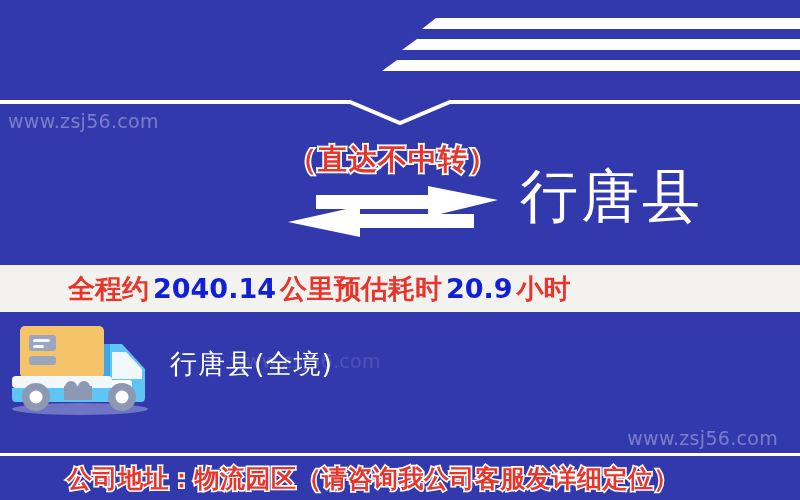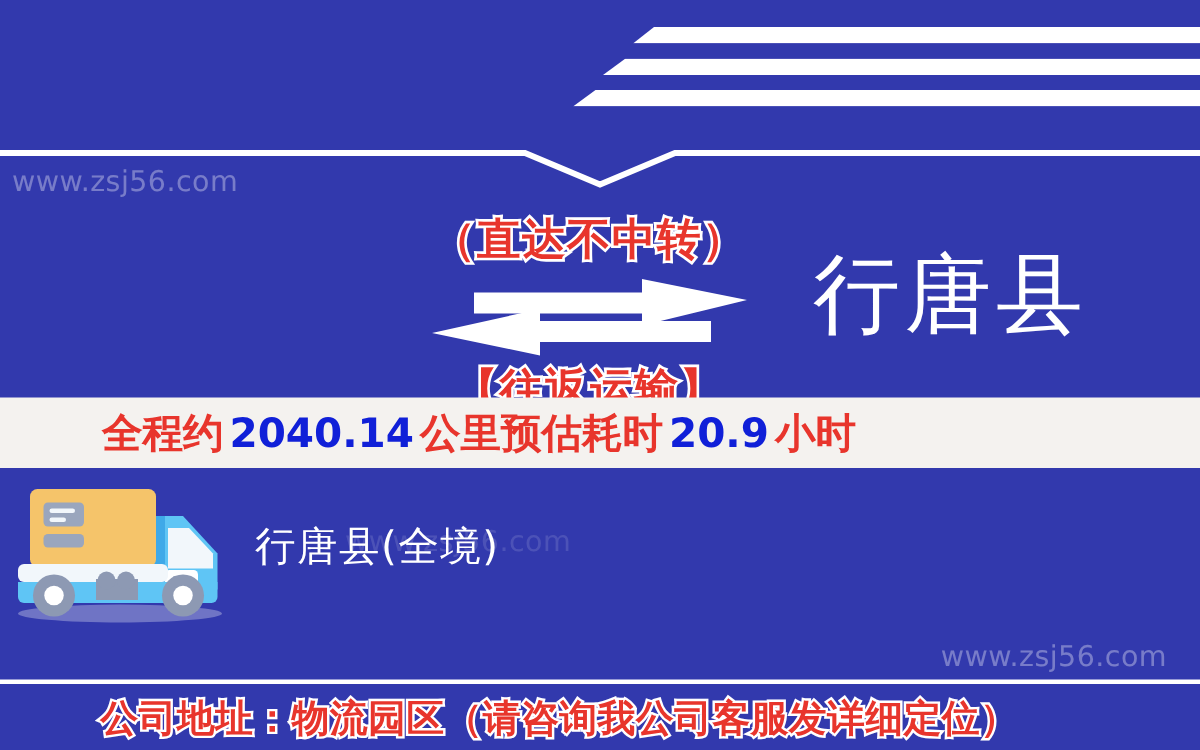--- a/index.html
+++ b/index.html
@@ -84,21 +84,21 @@
   .city {
     position: absolute;
     top: 8px;
     color: #ffffff;
     font-size: 58px;
     font-weight: 500;
     letter-spacing: 3px;
     white-space: nowrap;
   }
   .city-origin { left: 82px; }
-  .city-dest  { left: 542px; }
+  .city-dest  { left: 520px; }
 
   .center-block {
     position: absolute;
     left: 268px;
     top: -10px;
     width: 250px;
     text-align: center;
   }
   .tagline {
     color: #e8352c;
@@ -212,21 +212,20 @@
   <div class="wm wm-top">www.zsj56.com</div>
 
   <div class="route">
 
     <div class="center-block">
       <div class="tagline tagline-top">（直达不中转）</div>
       <svg class="arrow-svg" width="210" height="54" viewBox="0 0 210 54">
         <polygon points="210,16 140,2 140,11 28,11 28,25 140,25 140,33" fill="#ffffff"></polygon>
         <polygon points="0,38 72,22 72,30 186,30 186,44 72,44 72,53" fill="#ffffff"></polygon>
       </svg>
-      <div class="tagline tagline-bottom">【往返运输】</div>
     </div>
 
     <div class="city city-dest">行唐县</div>
   </div>
 
   <div class="stats">
     <div class="stat stat-distance">
       <span>全程约</span><span class="num">2040.14</span><span>公里</span>
     </div>
     <div class="stat stat-duration">

